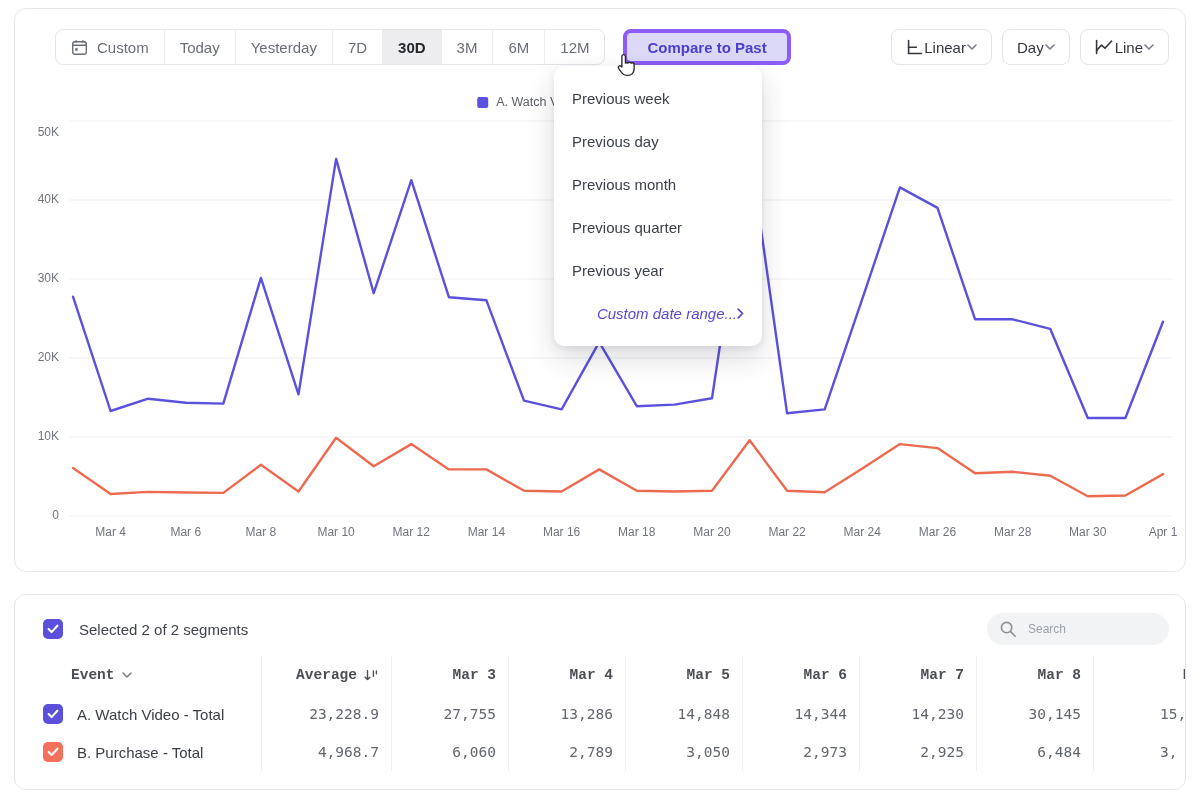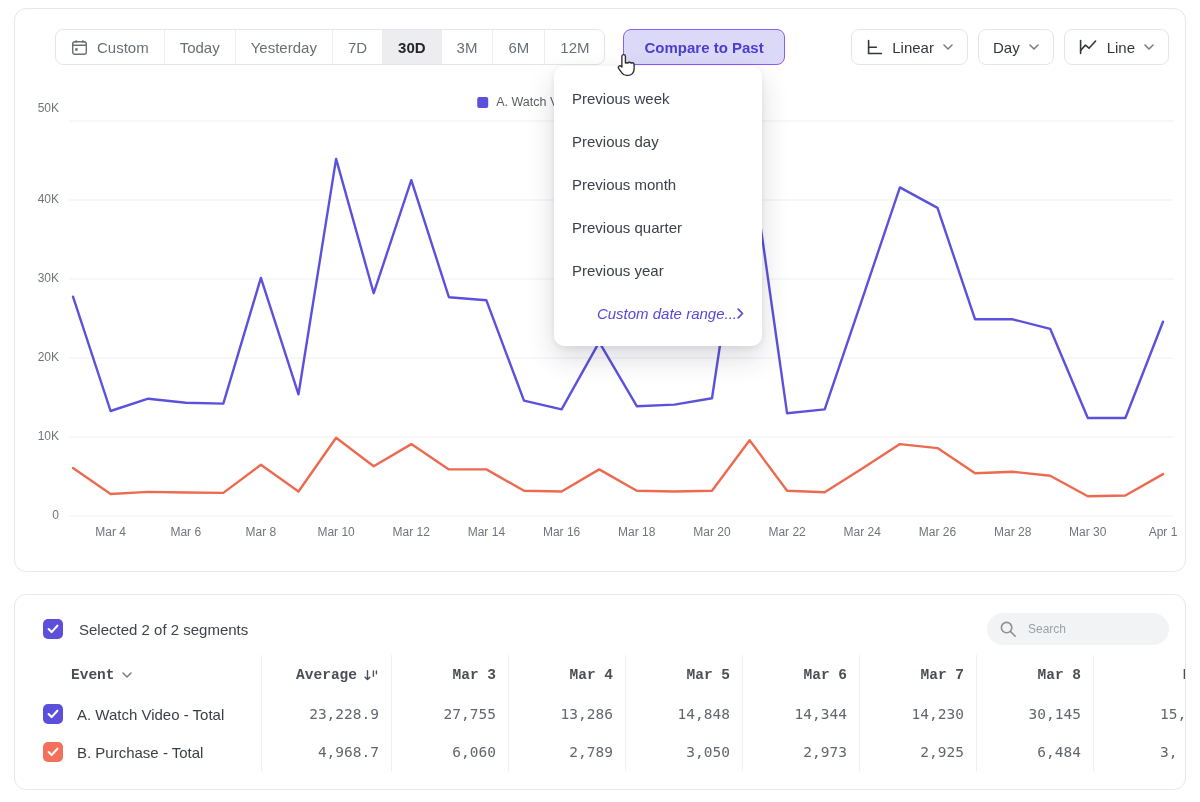--- a/index.html
+++ b/index.html
@@ -9,24 +9,24 @@
   .top-panel{top:8px;height:562px;overflow:hidden;}
   .bottom-panel{top:594px;height:194px;overflow:hidden;}
 
   
   .toolbar{position:absolute;top:20px;left:40px;right:16px;height:36px;display:flex;align-items:stretch;z-index:5;}
   .preset-group{display:flex;border:1px solid #e4e5e9;border-radius:8px;overflow:hidden;background:#fff;}
   .preset{display:flex;align-items:center;gap:9px;padding:0 15px;font-size:15px;color:#6a6e75;
           border-left:1px solid #ededf0;cursor:pointer;white-space:nowrap;}
   .preset:first-child{border-left:none;}
   .preset.selected{background:#ededf0;color:#23262b;font-weight:700;}
-  .compare-btn{margin-left:18px;padding:0 20px;border-radius:8px;border:1px solid #8b5cf6;background:#dcd8f7;
+  .compare-btn{margin-left:18px;padding:0 20px;border-radius:8px;border:4px solid #8b5cf6;background:#dcd8f7;
           color:#4a3ecf;font-size:15px;font-weight:600;font-family:inherit;cursor:pointer;}
   .toolbar-right{margin-left:auto;display:flex;gap:10px;}
-  .tool-btn{display:flex;align-items:center;gap:9px;padding:0 14px;border:1px solid #e4e5e9;border-radius:8px;
+  .tool-btn{display:flex;align-items:center;gap:1px;padding:0 14px;border:1px solid #e4e5e9;border-radius:8px;
           background:#fff;font-size:15px;color:#33373d;font-weight:500;font-family:inherit;cursor:pointer;}
   .icon{display:inline-flex;align-items:center;}
 
   
   #chart-layer{position:absolute;inset:0;z-index:1;}
   #chart-svg{position:absolute;left:0;top:0;}
   .y-label{position:absolute;left:0;width:44px;text-align:right;font-size:12px;color:#70747b;}
   .x-label{position:absolute;width:64px;text-align:center;font-size:12px;color:#70747b;top:516px;}
   .legend{position:absolute;top:86px;left:50%;transform:translateX(-50%);margin-left:-14px;
           display:flex;gap:26px;align-items:center;z-index:2;}
@@ -156,21 +156,21 @@
           <line x1="54" y1="112.0" x2="1158" y2="112.0" stroke="#edeff2" stroke-width="1"></line>
           <polyline points="58.0,459.1 95.6,485.0 133.2,482.9 170.8,483.5 208.3,483.9 245.9,455.8 283.5,482.5 321.1,428.8 358.7,457.2 396.3,435.1 433.9,460.4 471.4,460.4 509.0,481.7 546.6,482.5 584.2,460.4 621.8,481.7 659.4,482.5 697.0,481.7 734.6,431.2 772.1,481.7 809.7,483.3 847.3,459.6 884.9,435.1 922.5,439.1 960.1,464.3 997.7,462.8 1035.2,466.7 1072.8,487.3 1110.4,486.5 1148.0,465.1" fill="none" stroke="#ec6a4f" stroke-width="2.4" stroke-linejoin="round" stroke-linecap="round"></polyline>
           <polyline points="58.0,287.7 95.6,402.0 133.2,389.7 170.8,393.7 208.3,394.6 245.9,268.9 283.5,385.3 321.1,149.9 358.7,284.2 396.3,171.2 433.9,288.2 471.4,291.3 509.0,391.7 546.6,400.4 584.2,333.2 621.8,397.2 659.4,395.6 697.0,389.3 734.6,139.6 772.1,404.3 809.7,400.4 847.3,289.8 884.9,178.4 922.5,198.9 960.1,310.3 997.7,310.3 1035.2,319.8 1072.8,409.0 1110.4,409.0 1148.0,312.7" fill="none" stroke="#5b51dc" stroke-width="2.4" stroke-linejoin="round" stroke-linecap="round"></polyline>
         </svg>
       <div id="axes">
           <div class="y-label" style="top: 499px;">0</div>
           <div class="y-label" style="top: 420px;">10K</div>
           <div class="y-label" style="top: 341px;">20K</div>
           <div class="y-label" style="top: 262px;">30K</div>
           <div class="y-label" style="top: 183px;">40K</div>
-          <div class="y-label" style="top: 92px;">50K</div>
+          <div class="y-label" style="top: 116px;">50K</div>
           <div class="x-label" style="left: 63.6px;">Mar 4</div>
           <div class="x-label" style="left: 138.8px;">Mar 6</div>
           <div class="x-label" style="left: 213.9px;">Mar 8</div>
           <div class="x-label" style="left: 289.1px;">Mar 10</div>
           <div class="x-label" style="left: 364.3px;">Mar 12</div>
           <div class="x-label" style="left: 439.4px;">Mar 14</div>
           <div class="x-label" style="left: 514.6px;">Mar 16</div>
           <div class="x-label" style="left: 589.8px;">Mar 18</div>
           <div class="x-label" style="left: 665px;">Mar 20</div>
           <div class="x-label" style="left: 740.1px;">Mar 22</div>

